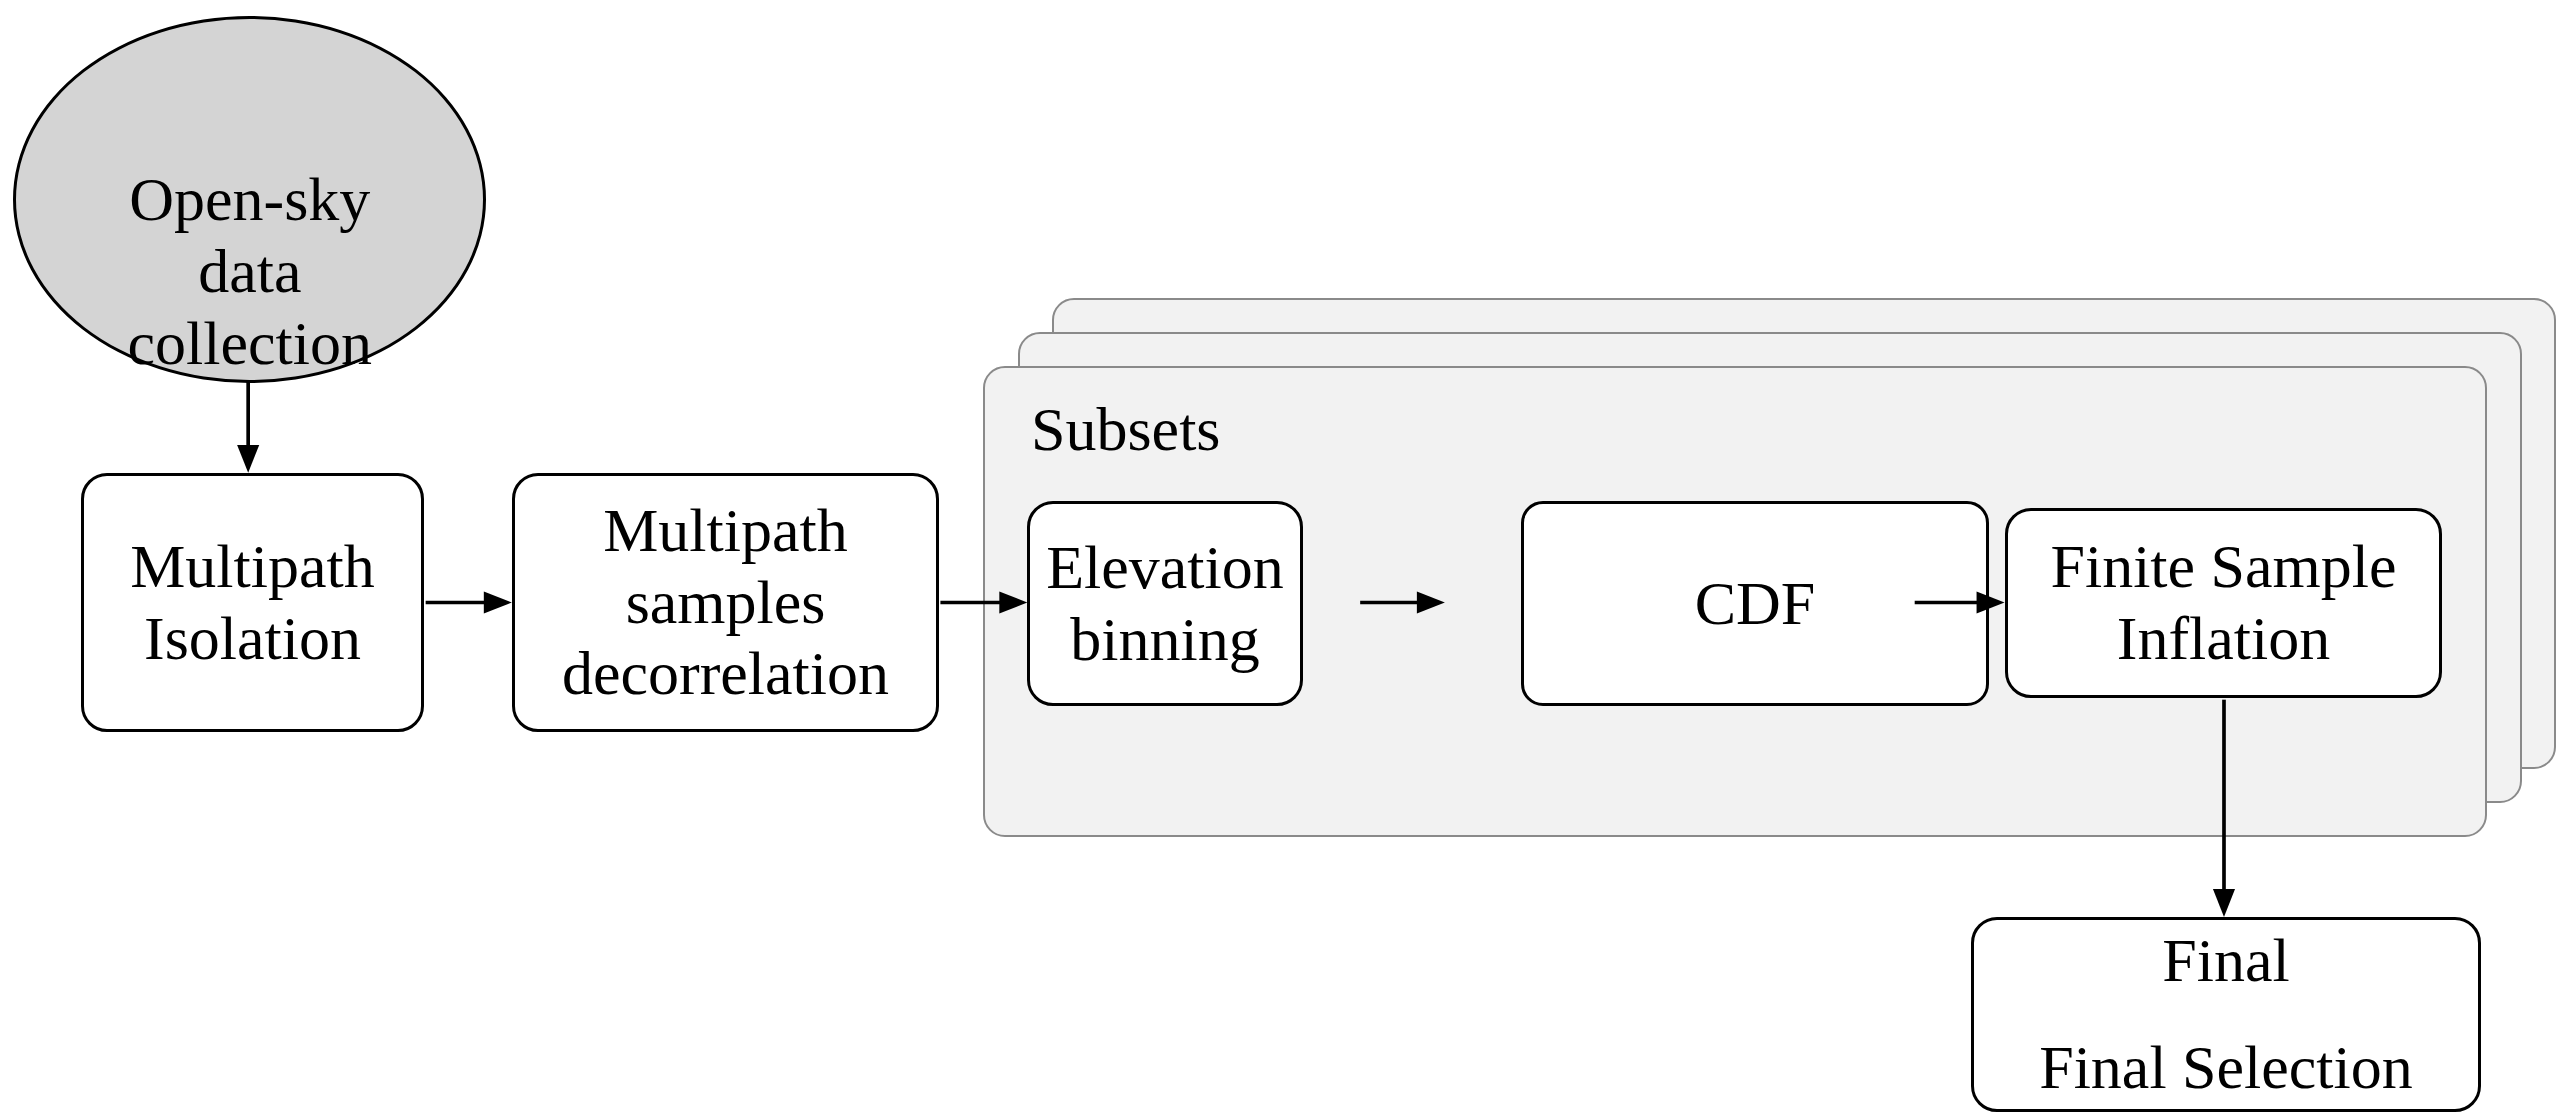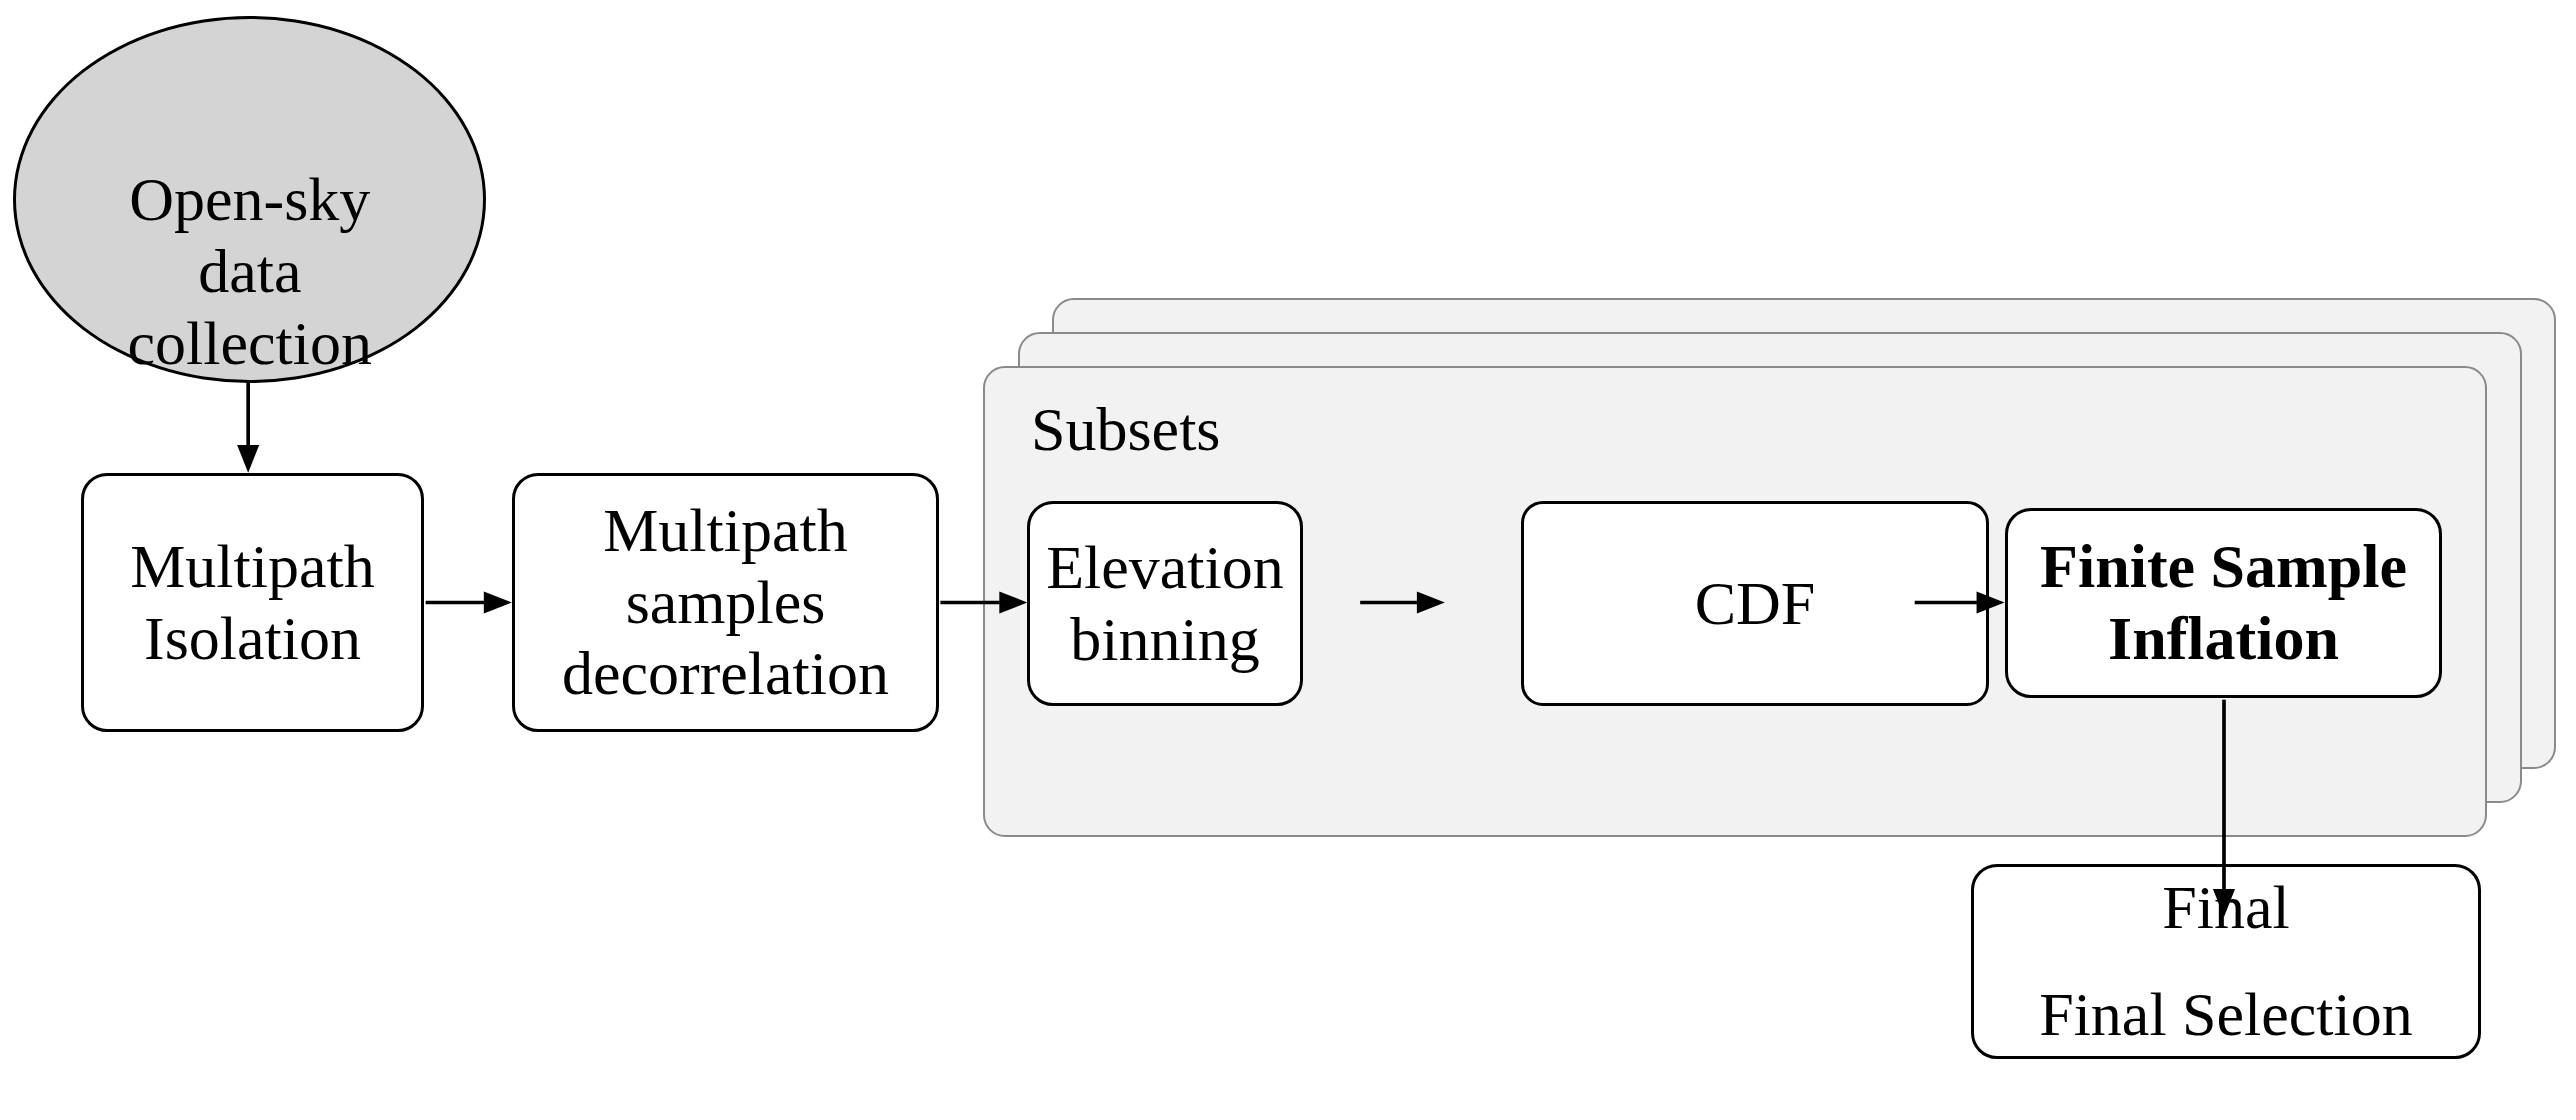--- a/index.html
+++ b/index.html
@@ -100,26 +100,26 @@
 
   <div class="node" style="left:1027px;top:501px;width:276px;height:205px;">
     <span class="line">Elevation</span>
     <span class="line">binning</span>
   </div>
 
   <div class="node" style="left:1521px;top:501px;width:468px;height:205px;border-radius:22px;">
     <span class="line">CDF</span>
   </div>
 
-  <div class="node" style="left:2005px;top:508px;width:437px;height:190px;font-weight:bold;">
+  <div class="node" style="left:2005px;top:508px;width:437px;height:190px;">
     <span class="line">Finite Sample</span>
     <span class="line">Inflation</span>
   </div>
 
-  <div class="node" style="left:1971px;top:864px;width:510px;height:195px;gap:35px;">
+  <div class="node" style="left:1971px;top:917px;width:510px;height:195px;gap:35px;">
     <span class="line">Final</span>
     <span class="line">Final Selection</span>
   </div>
 
   <svg id="arrows" viewBox="0 0 3498 1522" xmlns="http://www.w3.org/2000/svg">
     <g class="arrow">
       <line x1="337" y1="518" x2="337" y2="606"></line>
       <polygon points="337,642 322,604 352,604"></polygon>
     </g>
     <g class="arrow">

